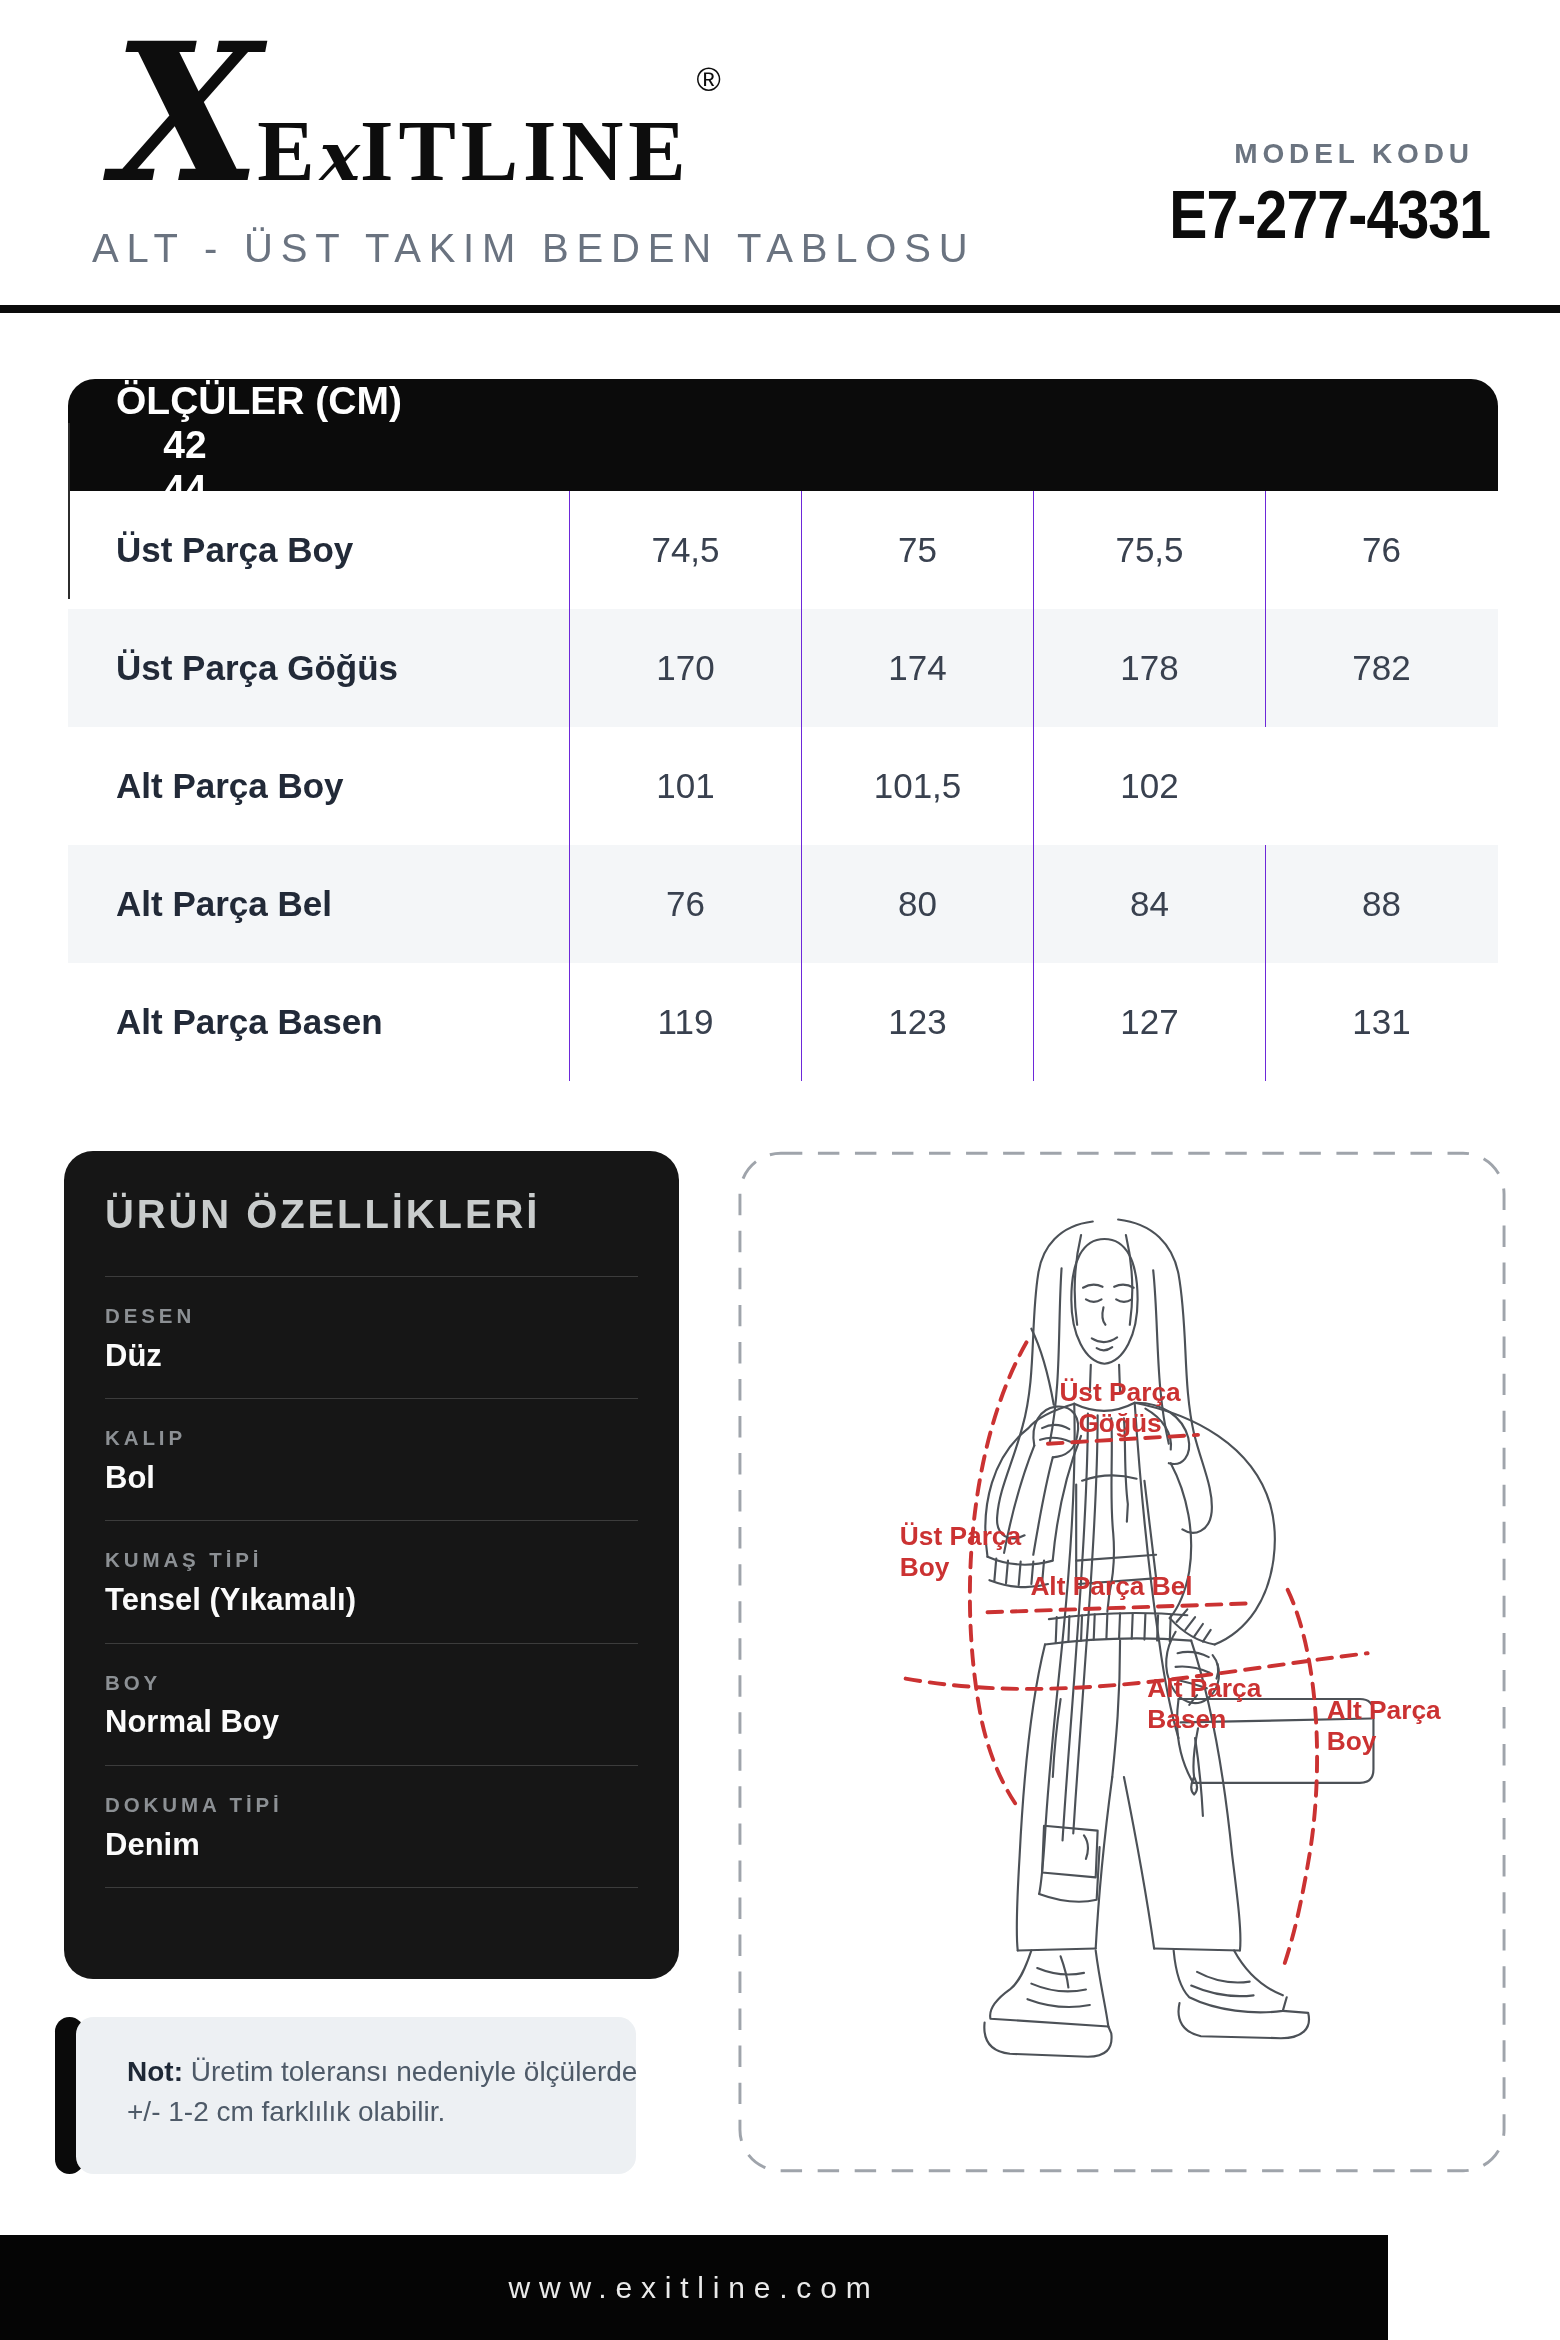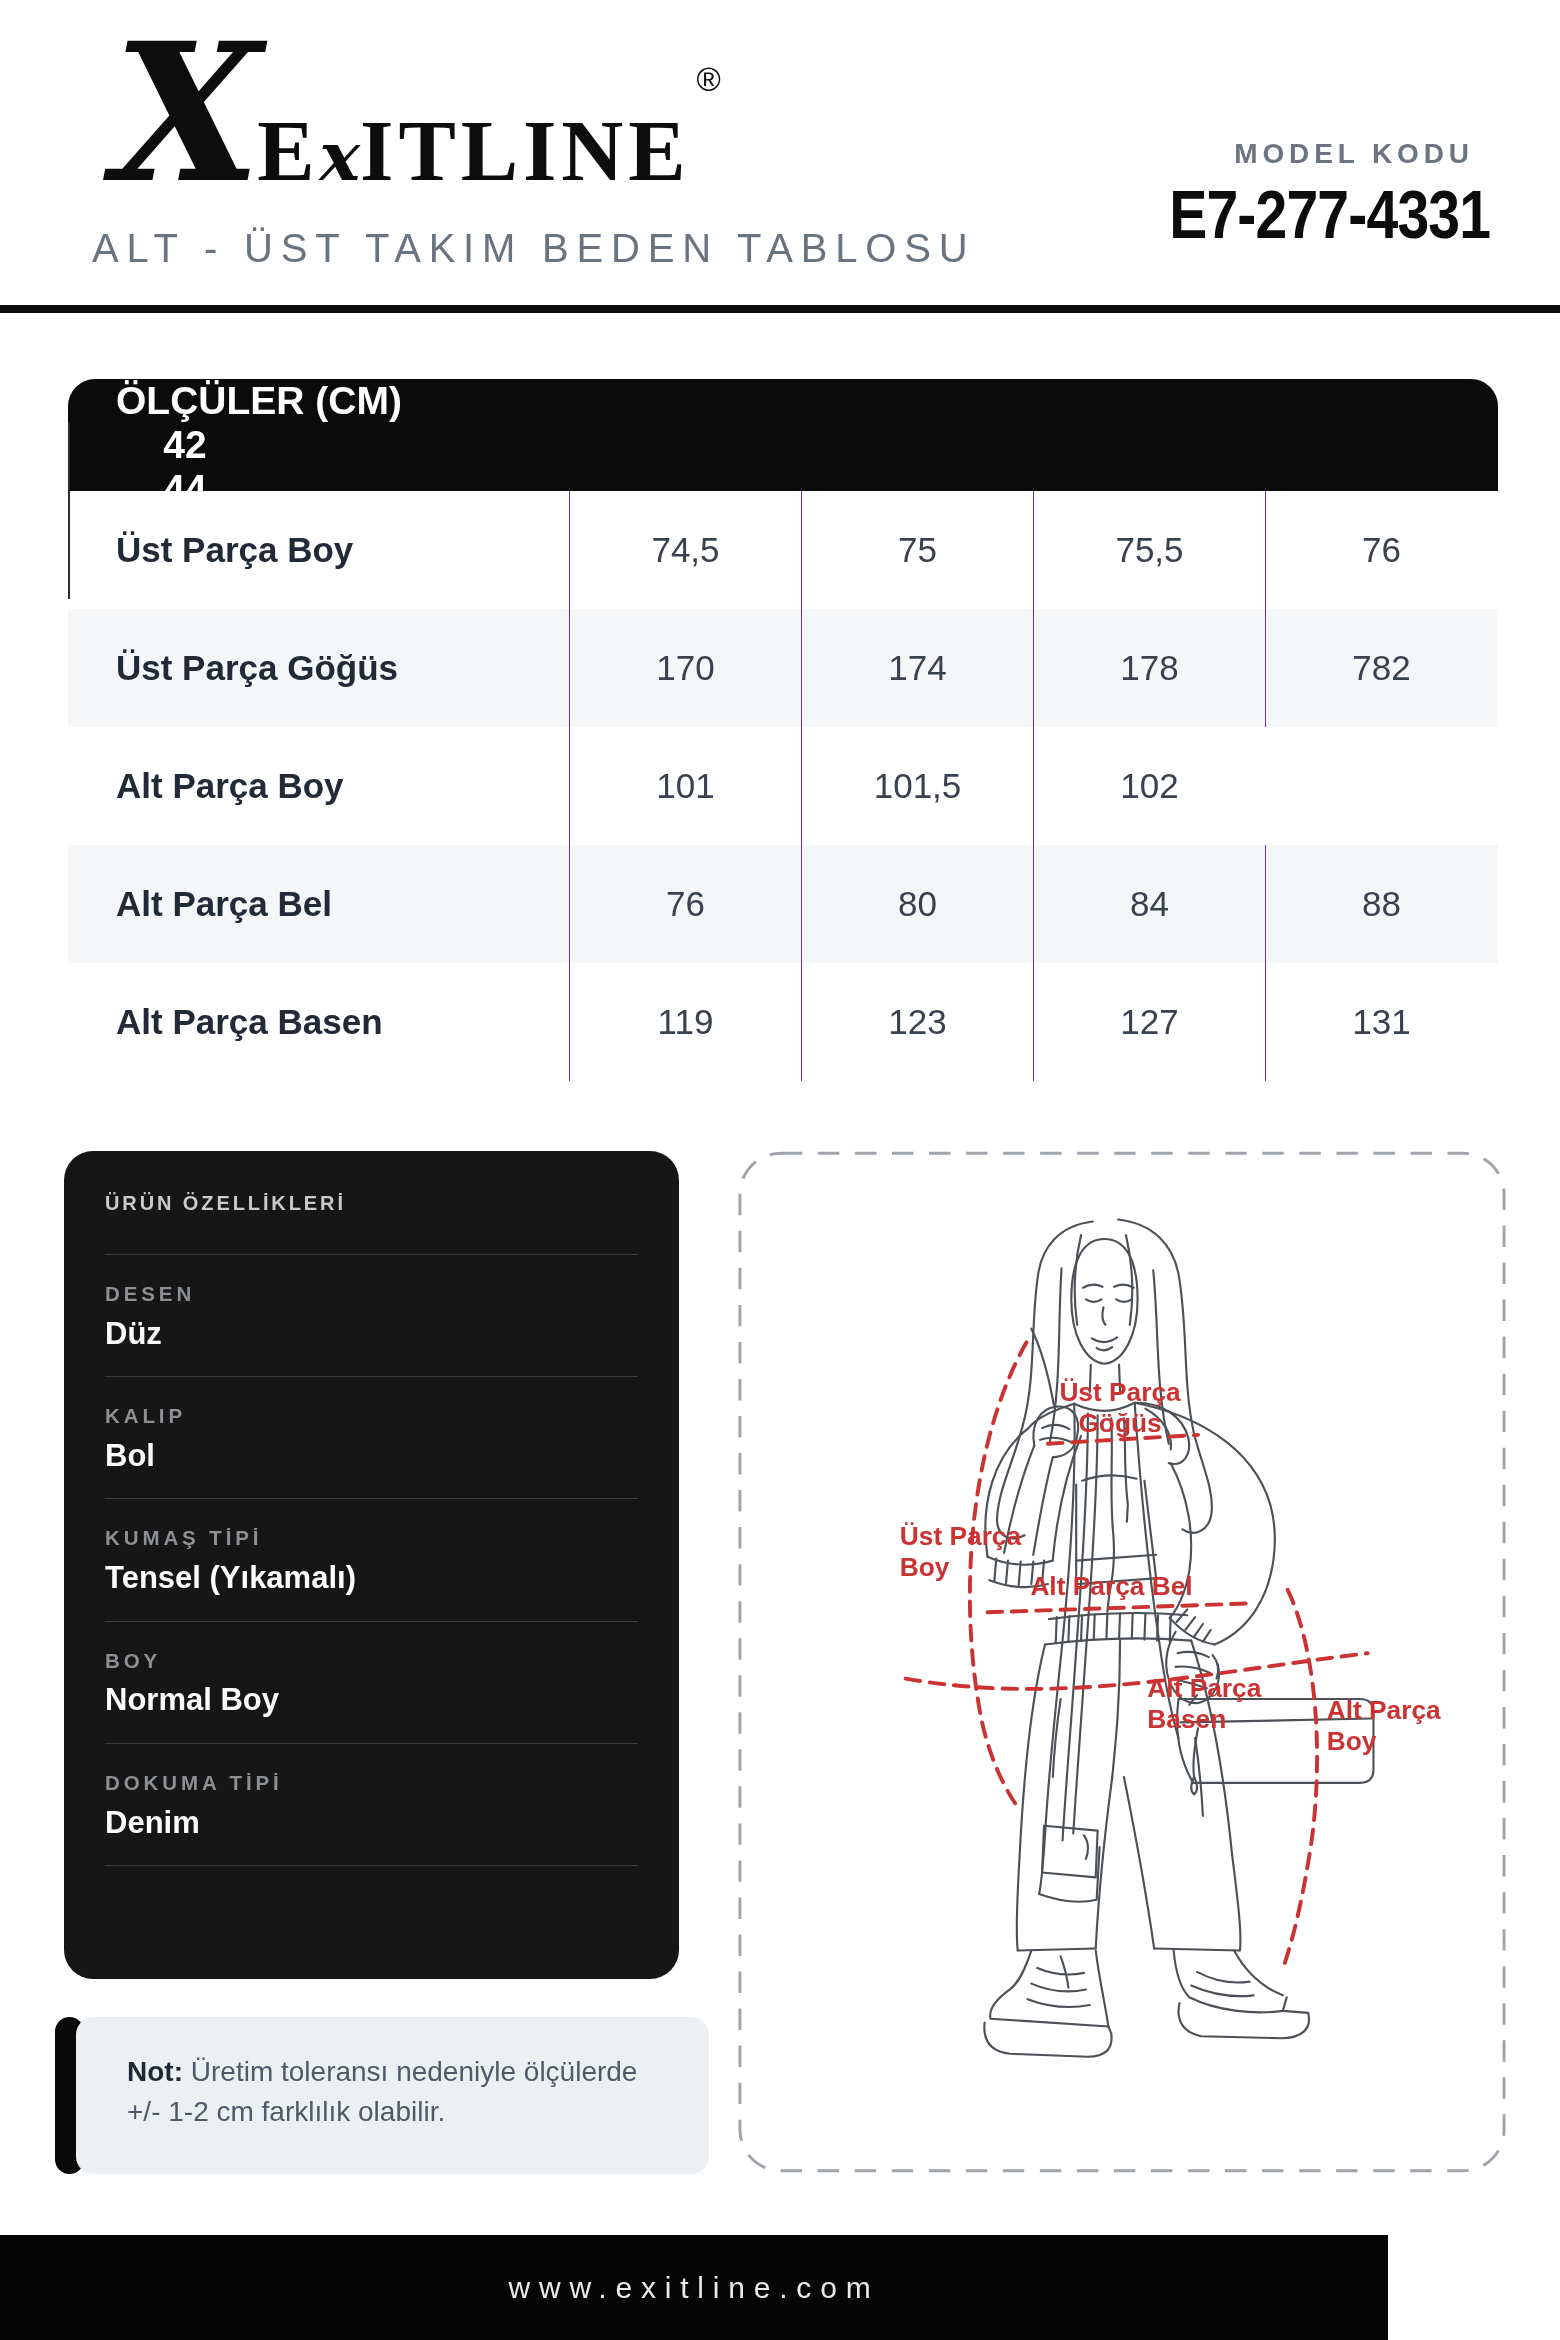--- a/index.html
+++ b/index.html
@@ -29,33 +29,33 @@
   .st-row { display:flex; height:118px; background:#ffffff; }
   .st-row.alt { background:#f4f6f8; }
   .st-header { display:flex; height:112px; background:#0b0b0b;flex-direction:column; }
   .st-cell { display:flex; align-items:center; justify-content:center; width:232px; font-size:35px; color:#39414f; border-left:1px solid #6d28d9; }
   .st-cell.first { width:501px; justify-content:flex-start; padding-left:48px; border-left:none; font-weight:700; color:#222a38; }
   .st-header .st-cell { color:#ffffff; font-weight:700; font-size:39px; border-left:2px solid #2c2c2c; }
   .st-header .st-cell.first { border-left:none; }
 
   
   .features { position:absolute; left:64px; top:1151px; width:615px; height:828px; background:#161616; border-radius:29px; padding:41px 41px 0 41px; }
-  .f-title { font-size:20px; font-weight:700; letter-spacing:2.9px; color:#c9cccc; }
+  .f-title { font-size:40px; font-weight:700; letter-spacing:2.9px; color:#c9cccc; }
   .f-div { height:1px; background:#3c3c3c; margin-top:39px; }
   .f-div.item { margin-top:24.4px; }
   .f-label { margin-top:27px; font-size:20.5px; font-weight:700; letter-spacing:3.9px; color:#8c9094; }
   .f-value { margin-top:9.8px; font-size:31px; font-weight:700; color:#fbfbfb; }
 
   
   .diagram { position:absolute; left:738px; top:1151px; width:768px; height:1022px; }
   .diagram svg { display:block; width:100%; height:100%; }
 
   
   .note-bar { position:absolute; left:55px; top:2017px; width:29px; height:157px; background:#0a0a0a; border-radius:15.6px; }
-  .note-box { position:absolute; left:76px; top:2017px; width:633px; height:157px; background:#edf0f3; border-radius:17.6px; padding:35px 29px 0 51px; }
+  .note-box { position:absolute; left:76px; top:2017px; width:560px; height:157px; background:#edf0f3; border-radius:17.6px; padding:35px 29px 0 51px; }
   .note-text { font-size:28px; line-height:40px; color:#4e5a68; width:541px; }
   .note-text b { color:#1e2836; }
 
   
   .footer { position:absolute; left:0; top:2235px; width:1388px; height:105px; background:#050505; display:flex; align-items:center; justify-content:center; }
   .footer-text { color:#eaeaea; font-size:30px; letter-spacing:8.8px; }
 
   
   .fig { fill:none; stroke:#4c5157; stroke-width:2.2; stroke-linecap:round; stroke-linejoin:round; }
   .red-dash { fill:none; stroke:#cb3232; stroke-width:4; stroke-linecap:round; stroke-dasharray:15 10; }

